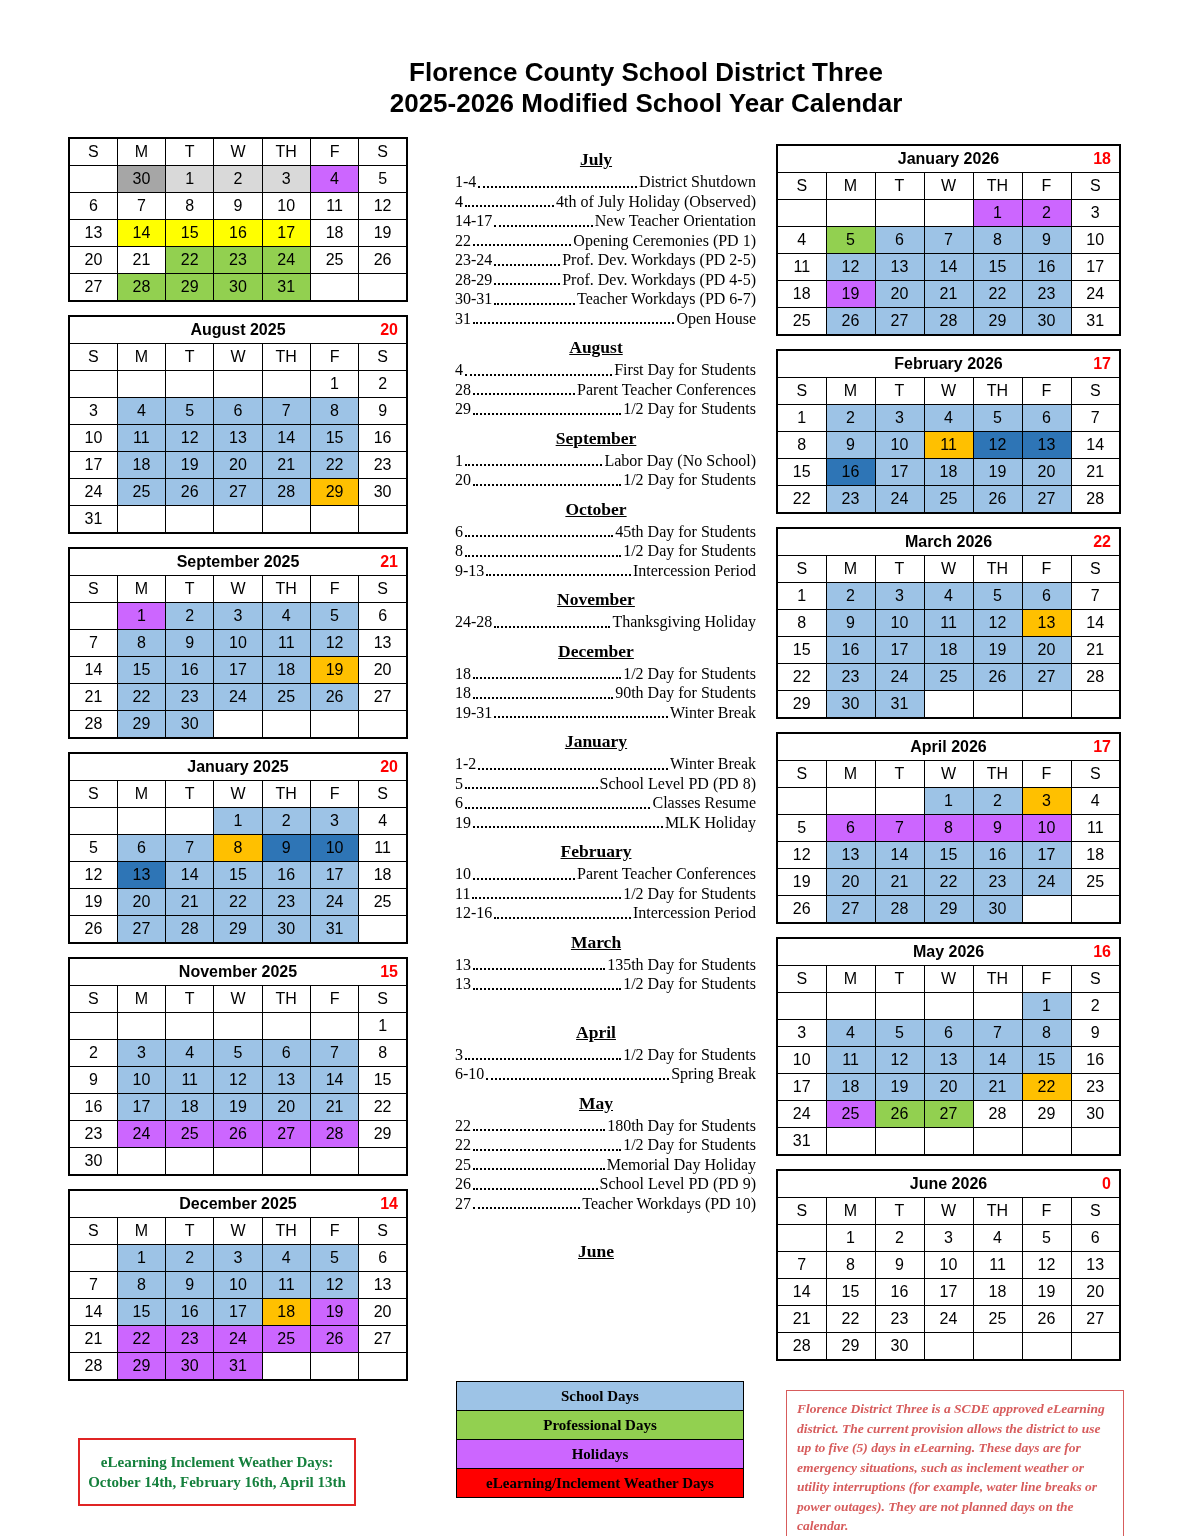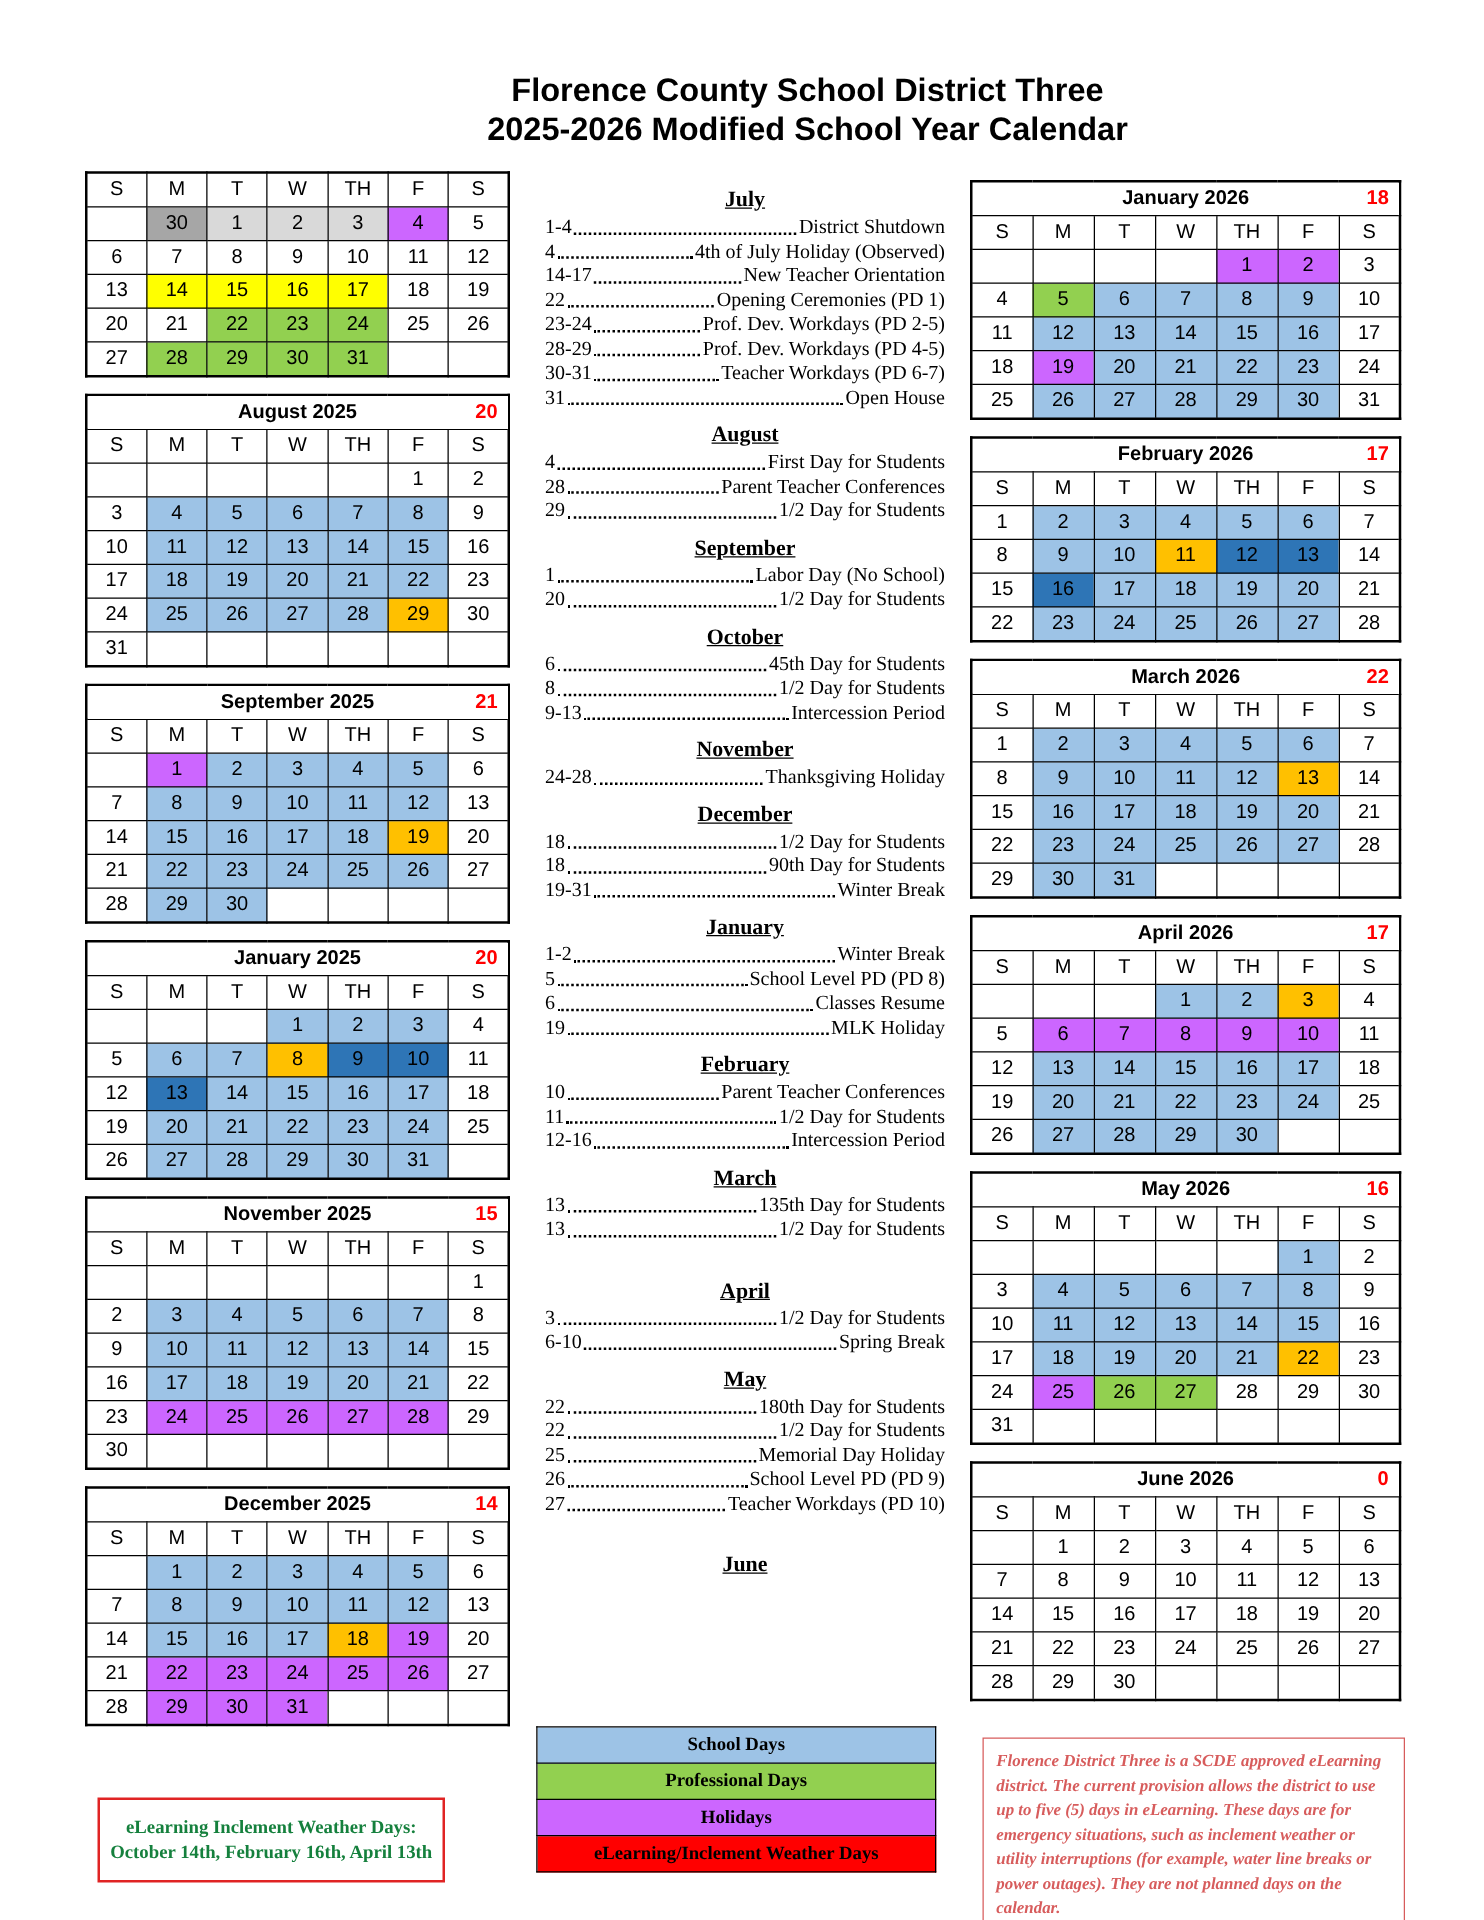--- a/index.html
+++ b/index.html
@@ -22,25 +22,25 @@
           font-weight:bold;font-size:16px;}
   td.dow{font-size:16px;}
 
   .evt-sec{margin-bottom:9px;}
   .evt-sec.extra{margin-top:28px;}
   .evt-month{text-align:center;font-family:"Liberation Serif",serif;font-weight:bold;
              font-size:17.5px;margin:9px 0 2px;}
   .evt-month span{text-decoration:underline;}
   .evt-line{display:flex;font-family:"Liberation Serif",serif;font-size:16px;
             line-height:19.5px;}
-  .evt-day{white-space:nowrap;}
+  .evt-day{white-space:nowrap;margin-left:19px;}
   .evt-label{white-space:nowrap;}
   .evt-leader{flex:1;position:relative;top:-4px;border-bottom:2px dotted #000;margin:0 2px;}
 
-  table.legend{position:absolute;left:429px;top:1381px;width:320px;border-collapse:collapse;
+  table.legend{position:absolute;left:456px;top:1381px;width:288px;border-collapse:collapse;
                border:1px solid #000;table-layout:fixed;}
   table.legend td{border:1px solid #000;height:26px;text-align:center;
                   font-family:"Liberation Serif",serif;font-weight:bold;font-size:15px;color:#000;}
 
   .elearn-box{position:absolute;left:78px;top:1438px;width:262px;border:2px solid;
               text-align:center;font-family:"Liberation Serif",serif;font-weight:bold;
               font-size:15px;line-height:20px;padding:12px 6px;}
   .district-note{position:absolute;left:786px;top:1390px;width:316px;border:1px solid;
                  font-family:"Liberation Serif",serif;font-style:italic;font-weight:bold;
                  font-size:13.5px;line-height:1.45;padding:8px 10px;}

